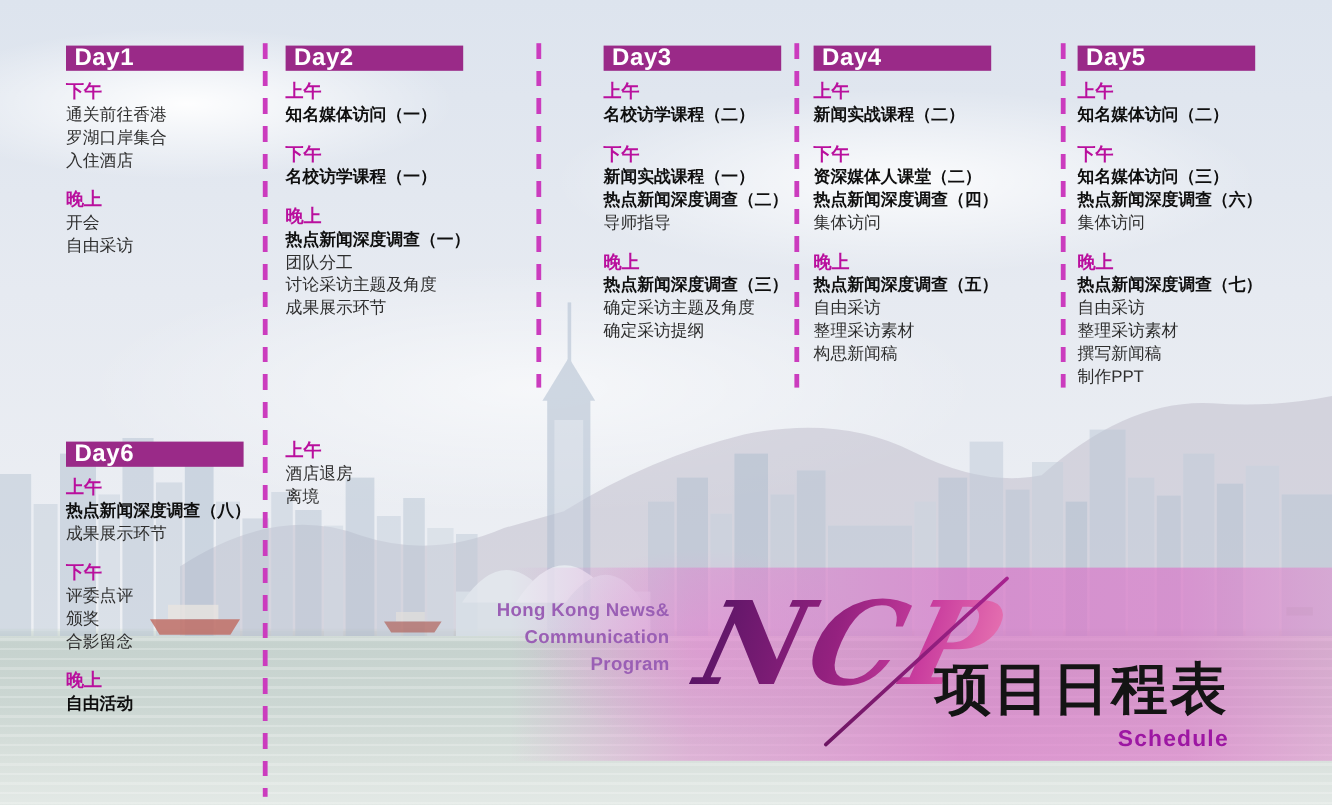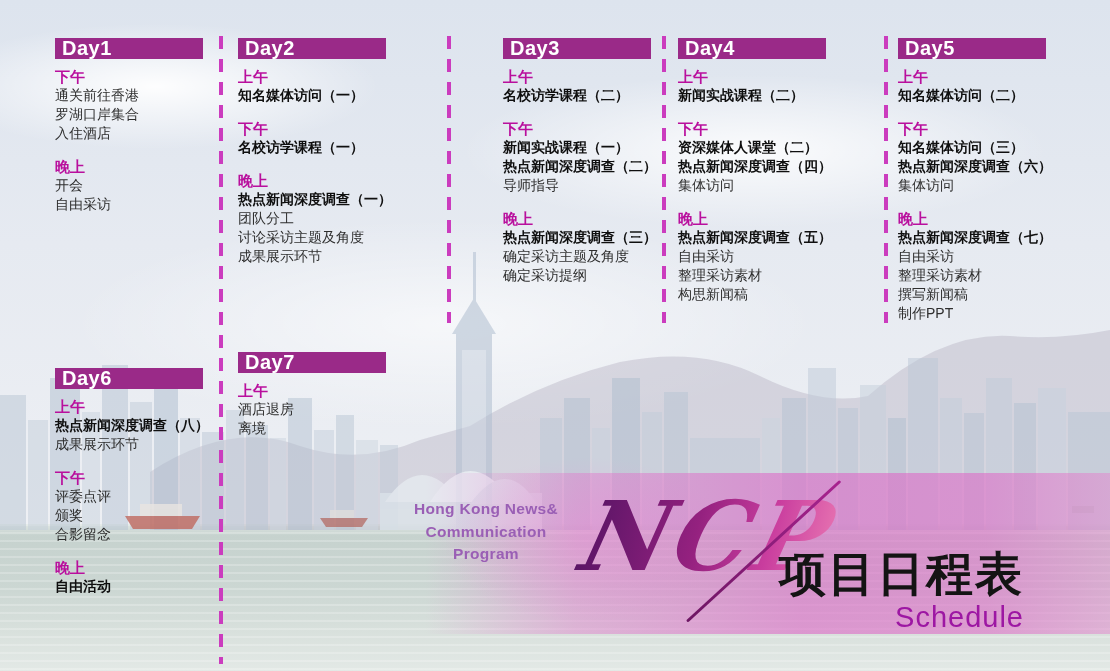--- a/index.html
+++ b/index.html
@@ -49,35 +49,35 @@
     width:148px;height:21px;box-sizing:border-box;padding-left:7px;
     background:#9a2a88;color:#ffffff;font-size:20px;font-weight:bold;line-height:21px;
     letter-spacing:0.5px;
   }
   .time{color:#b90f9d;font-weight:bold;font-size:15px;line-height:19px;margin-top:14px;}
   .bar + .time{margin-top:8px;}
   .it{font-size:14px;line-height:19px;color:#2e2e2e;}
   .it.b{font-weight:bold;color:#0f0f0f;}
   
   .program-name{
-    position:absolute;right:552px;top:498px;text-align:center;
+    position:absolute;right:552px;top:498px;text-align:right;
     font-size:15.5px;font-weight:bold;color:#9a5fb5;line-height:22.5px;letter-spacing:0.3px;
   }
   .ncp-svg{position:absolute;left:540px;top:428px;pointer-events:none;}
   .slash{
     position:absolute;left:687px;top:620px;width:208px;height:3px;border-radius:2px;
     background:linear-gradient(90deg,#6d1663,#a8238f);
     transform-origin:0 50%;transform:rotate(-42.5deg);
   }
   .titles{position:absolute;right:86px;top:547px;text-align:right;}
   .title-cn{
     font-size:47px;font-weight:900;color:#141414;line-height:54px;letter-spacing:2px;
     font-family:"Liberation Sans","DejaVu Sans",sans-serif;
   }
-  .title-en{font-size:29px;font-weight:normal;color:#9d17a3;line-height:32px;letter-spacing:1px;}
+  .title-en{font-size:19px;font-weight:bold;color:#9d17a3;line-height:32px;letter-spacing:1px;}
 </style>
 </head>
 <body>
 
 <div id="poster">
 
   <div class="sky"></div>
   <div class="water"></div>
 
   <svg class="harbor-svg" width="1110" height="671" viewBox="0 0 1110 671">
@@ -237,21 +237,20 @@
     <div class="it">成果展示环节</div>
     <div class="time">下午</div>
     <div class="it">评委点评</div>
     <div class="it">颁奖</div>
     <div class="it">合影留念</div>
     <div class="time">晚上</div>
     <div class="it b">自由活动</div>
   </div>
 
   <div class="col" style="left:238px;top:352px;">
-    <div class="bar">Day7</div>
     <div class="time">上午</div>
     <div class="it">酒店退房</div>
     <div class="it">离境</div>
   </div>
 
   <div class="program-name">
     <div>Hong Kong News&amp;</div>
     <div>Communication</div>
     <div>Program</div>
   </div>

